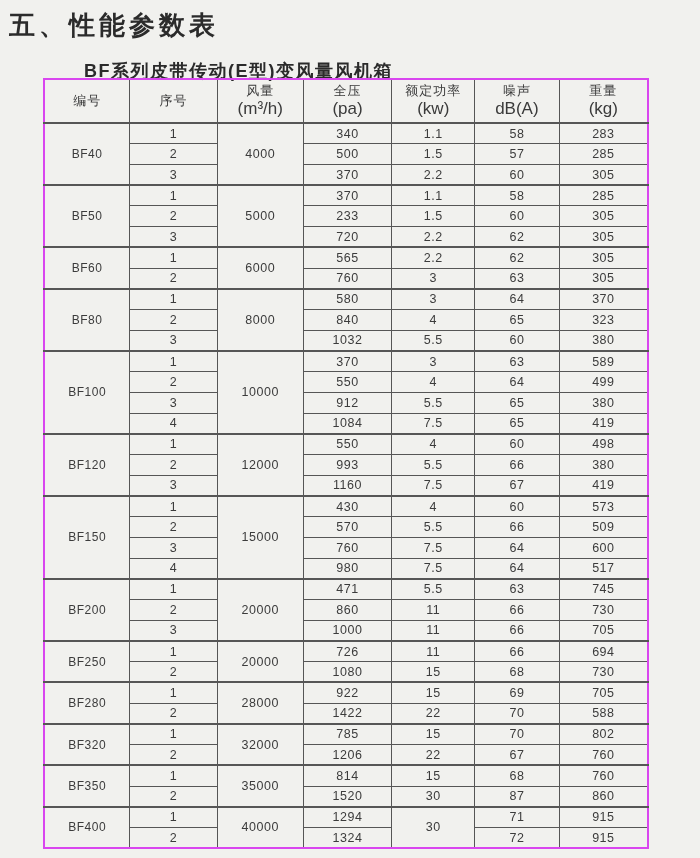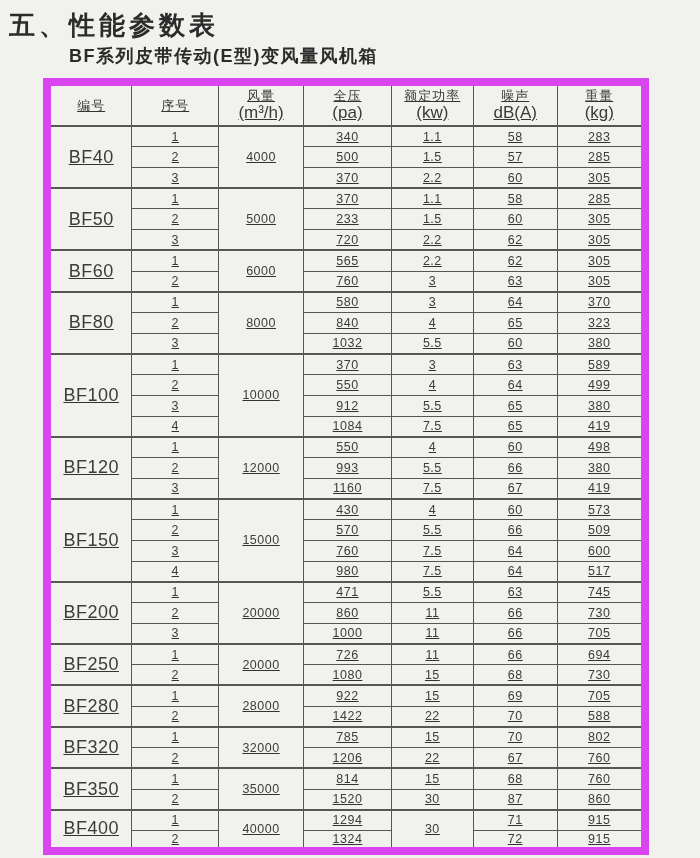--- a/index.html
+++ b/index.html
@@ -12,31 +12,30 @@
     overflow:hidden;
   }
   .page-title {
     position:absolute; left:9px; top:8px;
     font-size:26px; font-weight:bold; letter-spacing:4px;
     color:#2b2b2b; margin:0;
   }
   .subtitle {
     position:absolute; left:68px; top:43px;
     font-size:18px; font-weight:bold; letter-spacing:1.5px;
-    color:#2b2b2b; margin:1px;
+    color:#2b2b2b; margin:16px;
   }
   .table-wrap {
     position:absolute; left:43px; top:78px; width:606px;
   }
   table {
     width:100%;
     border-collapse:collapse;
     table-layout:fixed;
-    border:8px solid #d946ef;
-    text-decoration:underline;
+    border:2px solid #d946ef;
   }
   th, td {
     border:1px solid #565656;
     text-align:center;
     vertical-align:middle;
     padding:0;
     overflow:hidden;
     white-space:nowrap;
   }
   thead tr { height:44px; }
@@ -48,21 +47,21 @@
     letter-spacing:1px;
   }
   th .unit { font-size:17px; letter-spacing:0; display:block; }
   tbody tr { height:20.72px; }
   td {
     font-size:12.5px;
     color:#3c3c3c;
     letter-spacing:0.5px;
   }
   tbody tr.group-start td { border-top-width:2px; }
-  td.model-cell { font-size:18px; }
+  td.model-cell { font-size:12px; }
 </style>
 </head>
 <body>
 
 <h1 class="page-title">五、性能参数表</h1>
 <h2 class="subtitle">BF系列皮带传动(E型)变风量风机箱</h2>
 
 <div class="table-wrap">
   <table>
     <colgroup>

